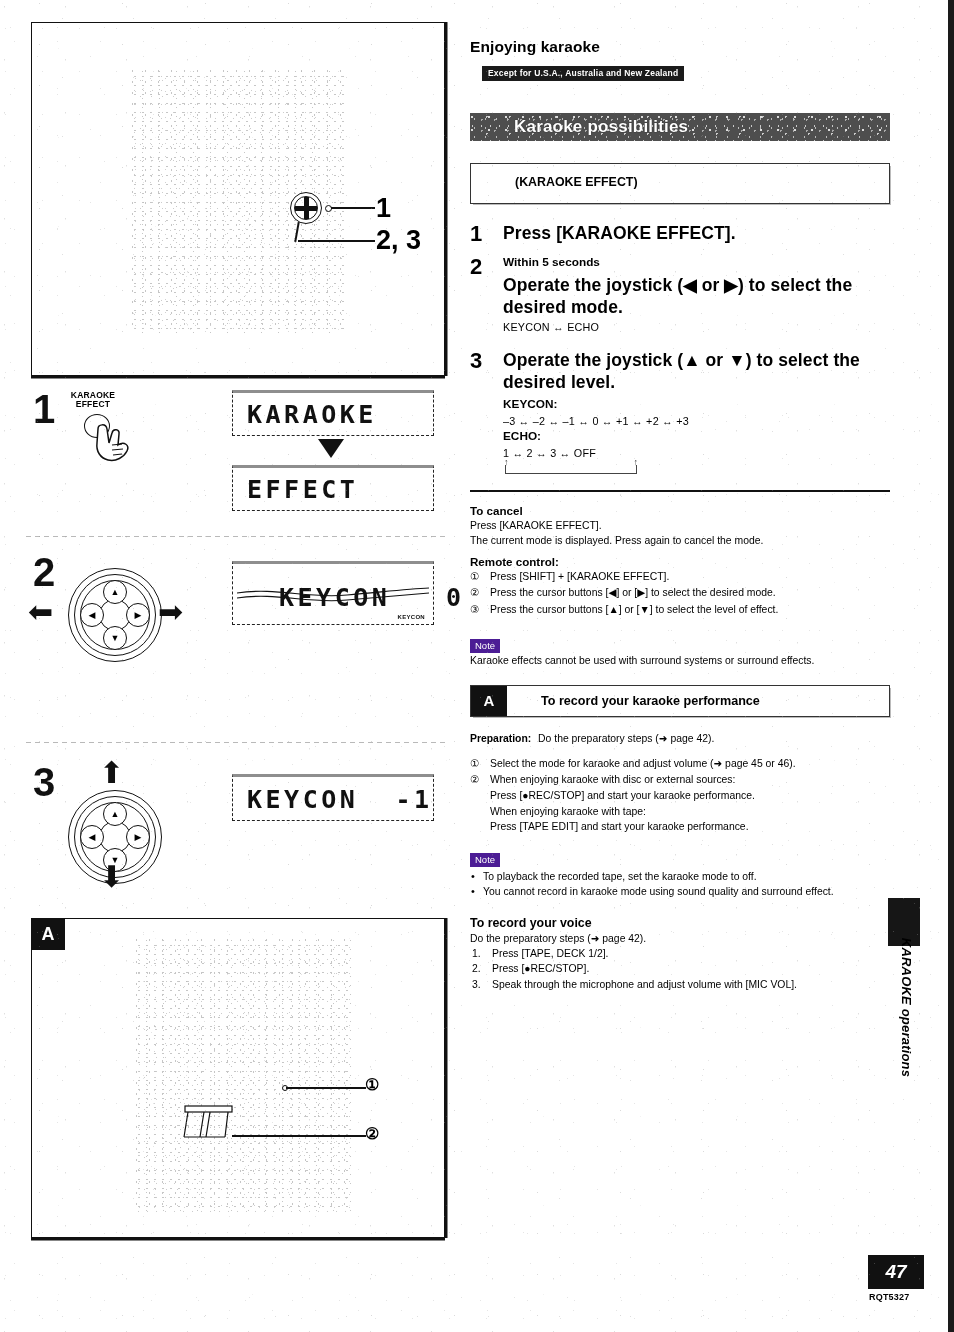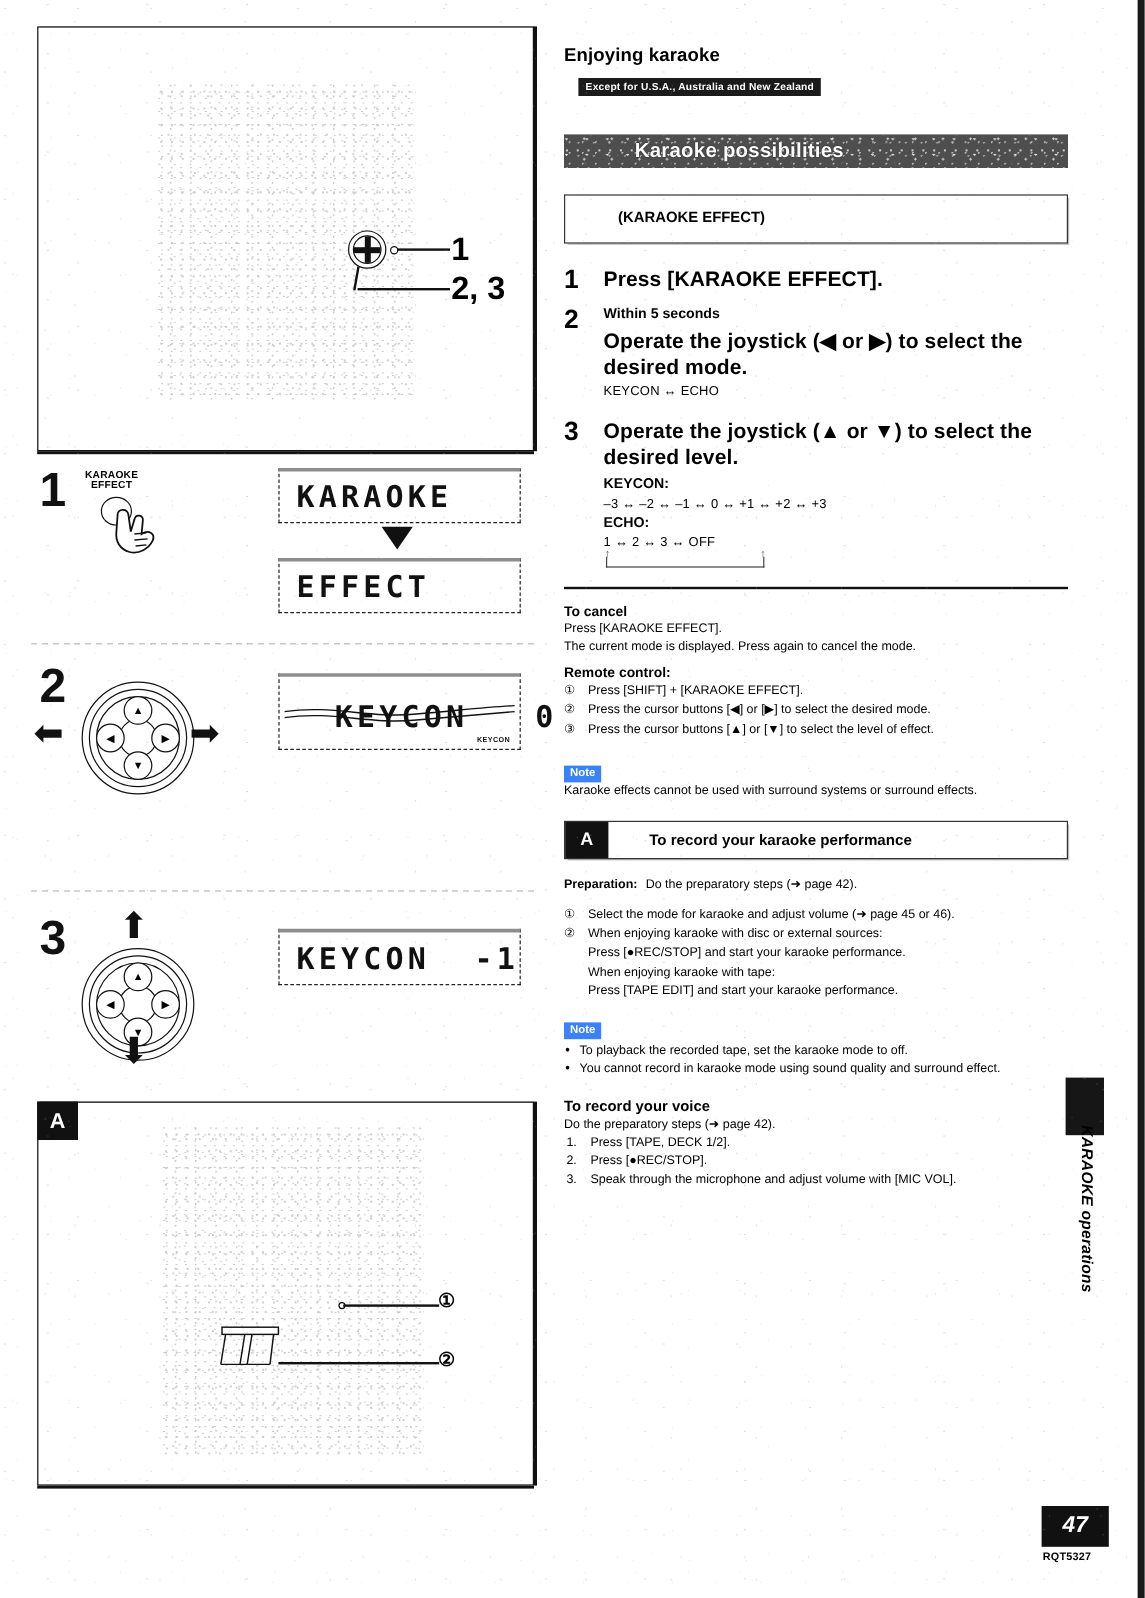--- a/index.html
+++ b/index.html
@@ -151,21 +151,21 @@
   .banner{
     position:relative;height:28px;
     background:#4e4e4e;
     background-image:
       radial-gradient(circle at 12% 30%, #ddd .9px, transparent 1px),
       radial-gradient(circle at 41% 70%, #bbb .8px, transparent .9px),
       radial-gradient(circle at 73% 22%, #ccc .9px, transparent 1px),
       radial-gradient(circle at 91% 62%, #aaa .8px, transparent .9px),
       radial-gradient(circle at 27% 88%, #ccc .7px, transparent .8px);
     background-size:17px 13px,11px 9px,23px 17px,13px 11px,9px 15px;
-    display:flex;align-items:center;padding-left:15px;
+    display:flex;align-items:center;
   }
   .banner span{
     color:#fff;font-size:17px;font-weight:bold;padding-left:44px;letter-spacing:.2px;
     text-shadow:0 0 1px #000;
   }
   .subbox{
     border:1.3px solid #333;background:#fff;padding:10px 0 11px 44px;
     box-shadow:2px 2px 0 -1px #bbb;
   }
   .subbox div{font-size:12.4px;font-weight:bold;line-height:1.45;}
@@ -183,22 +183,22 @@
   .loop{position:relative;height:13px;width:132px;margin-left:2px;}
   .loop .lb{position:absolute;left:0;right:0;bottom:0;height:1.2px;background:#444;}
   .loop .lv{position:absolute;bottom:0;width:1.2px;height:9px;background:#444;}
   .loop .lv.l{left:0;} .loop .lv.r{right:0;}
   .loop .tick{position:absolute;bottom:7px;font-size:9px;line-height:1;color:#444;}
 
   .rule{height:2.4px;background:#111;margin:16px 0 12px;}
   .sec-h{font-size:11.6px;font-weight:bold;margin-bottom:1px;}
   .body-sm{font-size:10.4px;line-height:1.46;}
   .note-tag{
-    display:inline-block;background:#3b82f6;color:#fff;
-    font-size:9.5px;font-weight:bold;padding:1px 5px 2px;
+    display:inline-block;background:#4c1d95;color:#fff;
+    font-size:9.5px;font-weight:normal;padding:1px 5px 2px;
   }
   .a-head{
     display:flex;align-items:stretch;border:1.3px solid #333;margin-top:16px;
     box-shadow:2px 2px 0 -1px #bbb;
   }
   .a-head .sq{
     width:36px;flex:0 0 36px;background:#111;color:#fff;font-size:15px;font-weight:bold;
     display:flex;align-items:center;justify-content:center;
   }
   .a-head .tt{

